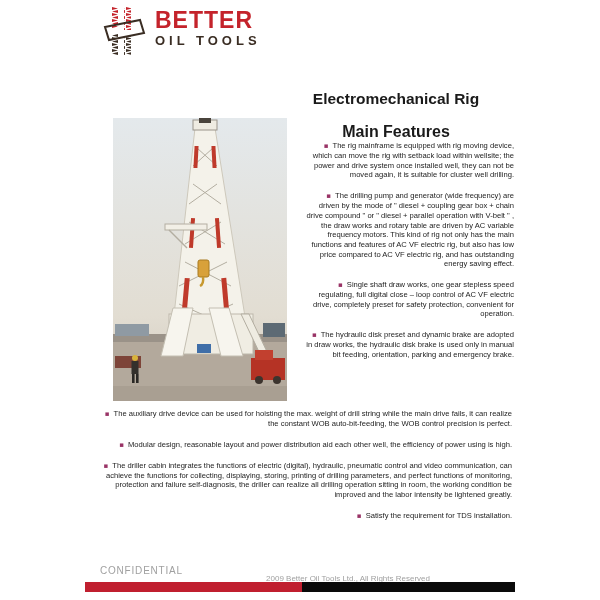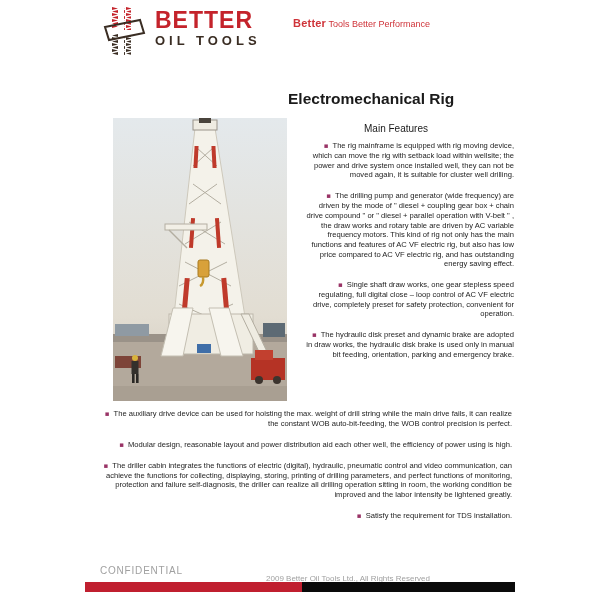--- a/index.html
+++ b/index.html
@@ -8,24 +8,24 @@
     font-family:"Liberation Sans",sans-serif;overflow:hidden;
   }
   
   .logo-icon{position:absolute;left:98px;top:7px;width:52px;height:50px;}
   .logo-text{position:absolute;left:155px;top:9px;line-height:1;}
   .logo-line1{font-size:23px;font-weight:800;color:#c4232b;letter-spacing:1px;font-family:"Liberation Sans",sans-serif;}
   .logo-line2{font-size:13px;font-weight:700;color:#3a2d23;letter-spacing:4px;margin-top:2px;font-family:"Liberation Sans",sans-serif;}
   .tagline{position:absolute;right:88px;top:17px;color:#cf3339;font-size:9px;white-space:nowrap;}
   .tagline .lead{font-size:11px;font-weight:600;letter-spacing:0.2px;}
   
-  .doc-title{position:absolute;left:288px;top:90px;width:216px;text-align:left;
+  .doc-title{position:absolute;left:288px;top:90px;width:216px;text-align:center;
     font-size:15.5px;font-weight:600;color:#1a1a1a;}
   .doc-subtitle{position:absolute;left:288px;top:123px;width:216px;text-align:center;
-    font-size:10px;font-weight:400;color:#1a1a1a;}
+    font-size:16px;font-weight:700;color:#1a1a1a;}
   
   .rig-photo{position:absolute;left:113px;top:118px;width:174px;height:283px;}
   
   .features-side{position:absolute;left:303px;top:141px;width:211px;}
   .features-full{position:absolute;left:95px;top:409px;width:417px;}
   .feature{font-size:7.6px;line-height:1.28;margin:0 0 11px 0;text-indent:7px;color:#1c1c1c;text-align:right;}
   .bullet{color:#993366;font-size:7px;margin-right:2px;font-family:"DejaVu Sans",sans-serif;}
   
   .footer-left{position:absolute;left:100px;top:565px;font-size:10px;color:#a0a0a0;letter-spacing:0.8px;}
   .footer-right{position:absolute;right:88px;top:566px;font-size:8px;color:#a0a0a0;margin-top:8px;}
@@ -49,23 +49,20 @@
     </defs>
     <rect x="14" y="0" width="7" height="21" fill="url(#triRed)"></rect>
     <rect x="26" y="0" width="7" height="23" fill="url(#triRed)"></rect>
     <rect x="14" y="27" width="7" height="21" fill="url(#triDark)"></rect>
     <rect x="26" y="29" width="7" height="19" fill="url(#triDark)"></rect>
     <path d="M7,20 L42,13 L46,26 L11,33 Z" fill="none" stroke="#3a2d23" stroke-width="2"></path>
   </svg>
   <div class="logo-text">
     <div class="logo-line1">BETTER</div>
     <div class="logo-line2">OIL TOOLS</div>
-  </div>
-  <div class="tagline">
-    <span class="lead">Better</span><span> Tools Better Performance</span>
   </div>
 
   <div class="doc-title">Electromechanical Rig</div>
   <div class="doc-subtitle">Main Features</div>
 
   <svg class="rig-photo" viewBox="0 0 174 283" preserveAspectRatio="none">
     <defs>
       <linearGradient id="sky" x1="0" y1="0" x2="0" y2="1">
         <stop offset="0" stop-color="#e4e9ec"></stop>
         <stop offset="0.7" stop-color="#e2ddd2"></stop>

